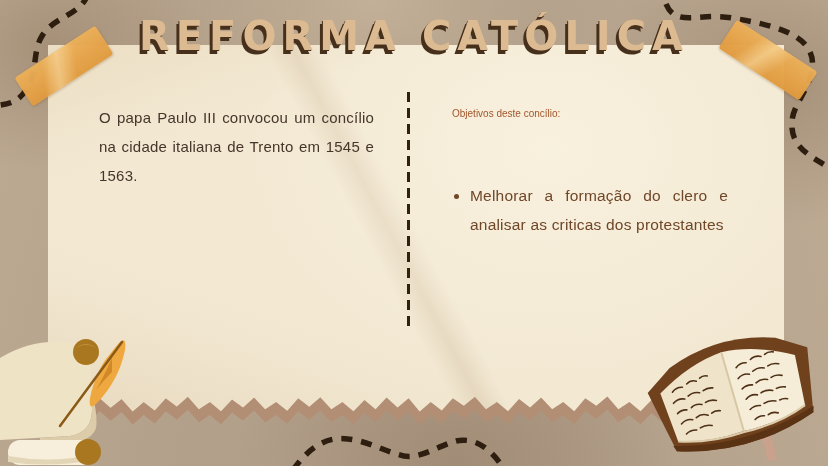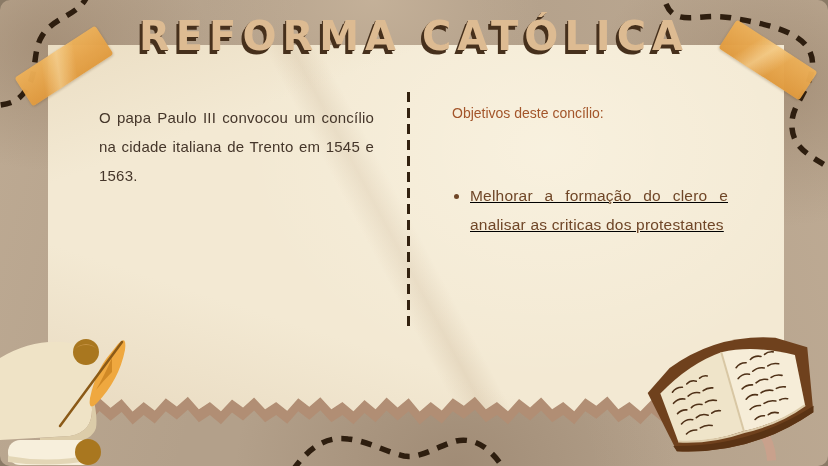--- a/index.html
+++ b/index.html
@@ -7,21 +7,20 @@
     position:relative;width:828px;height:466px;overflow:hidden;
     font-family:"Liberation Sans",sans-serif;
     background-color:#b3a08a;
     background-image:
       radial-gradient(260px 200px at 6% 10%, rgba(138,114,90,.45), transparent 62%),
       radial-gradient(300px 230px at 94% 18%, rgba(128,104,80,.38), transparent 62%),
       radial-gradient(340px 260px at 55% 100%, rgba(126,102,80,.35), transparent 65%),
       radial-gradient(240px 160px at 45% 0%, rgba(216,196,170,.45), transparent 70%),
       linear-gradient(105deg, rgba(214,194,168,.30) 0%, transparent 32%),
       linear-gradient(255deg, rgba(220,200,175,.28) 0%, transparent 38%);
-    border-radius: 10px;
   }
   .doodles{position:absolute;inset:0;z-index:1;}
   .torn-shadow,.paper{
     position:absolute;left:48px;width:736px;height:368px;
     clip-path:polygon(0% 0%,100% 0%,100% 95.5%,98.5% 97.5%,97% 95.5%,95.5% 98.5%,94% 96%,92.5% 99%,91% 96.5%,89.5% 99.5%,88% 96%,86.5% 98%,85% 95.8%,83.5% 99%,82% 96.5%,80.5% 99.5%,79% 97%,77.5% 99%,76% 95.5%,74.5% 98%,73% 96%,71.5% 99.5%,70% 97%,68.5% 99%,67% 95.8%,65.5% 98.5%,64% 96.2%,62.5% 99.5%,61% 97%,59.5% 99%,58% 95.6%,56.5% 98%,55% 96%,53.5% 99.3%,52% 97%,50.5% 99.6%,49% 96%,47.5% 98.5%,46% 95.8%,44.5% 99%,43% 96.5%,41.5% 99.5%,40% 97%,38.5% 99%,37% 95.7%,35.5% 98.3%,34% 96%,32.5% 99.4%,31% 97%,29.5% 99%,28% 95.8%,26.5% 98.5%,25% 96.3%,23.5% 99.5%,22% 97%,20.5% 99%,19% 95.6%,17.5% 98.2%,16% 96%,14.5% 99.3%,13% 97%,11.5% 99.6%,10% 96.2%,8.5% 98.6%,7% 95.9%,5.5% 99.2%,4% 96.8%,2.5% 99%,1% 96.4%,0% 98.5%);
   }
   .torn-shadow{top:58px;background:#b18e74;z-index:2;}
   .paper{
     top:45px;z-index:3;background-color:#f3e9d3;
     background-image:
@@ -51,22 +50,22 @@
   .col-left p{
     margin:4px;font-size:15px;line-height:29px;color:#45362a;
     text-align:justify;letter-spacing:.2px;
   }
   .col-left p + p{margin-top:14px;}
   .divider{
     position:absolute;z-index:4;left:407px;top:92px;width:3px;height:240px;
     background:repeating-linear-gradient(to bottom,#32210f 0 10px,transparent 10px 16px);
   }
   .col-right{position:absolute;z-index:4;left:452px;top:99px;width:284px;}
-  .col-right .heading{margin:0;font-size:14px;line-height:29px;color:#a3552a;}
-  .col-right ul{margin:53px 8px 0 0;padding:0 0 0 18px;text-decoration:underline;}
+  .col-right .heading{margin:0;font-size:10px;line-height:29px;color:#a3552a;}
+  .col-right ul{margin:53px 8px 0 0;padding:0 0 0 18px;}
   .col-right li{
     font-size:15.5px;line-height:29px;color:#6f4627;text-align:justify;letter-spacing:.2px;
   }
   .col-right li::marker{color:#6f4627;}
   .deco{position:absolute;z-index:7;overflow:visible;}
   .deco-scroll{left:0;top:328px;}
   .deco-book{left:652px;top:338px;}
 </style>
 </head>
 <body>

